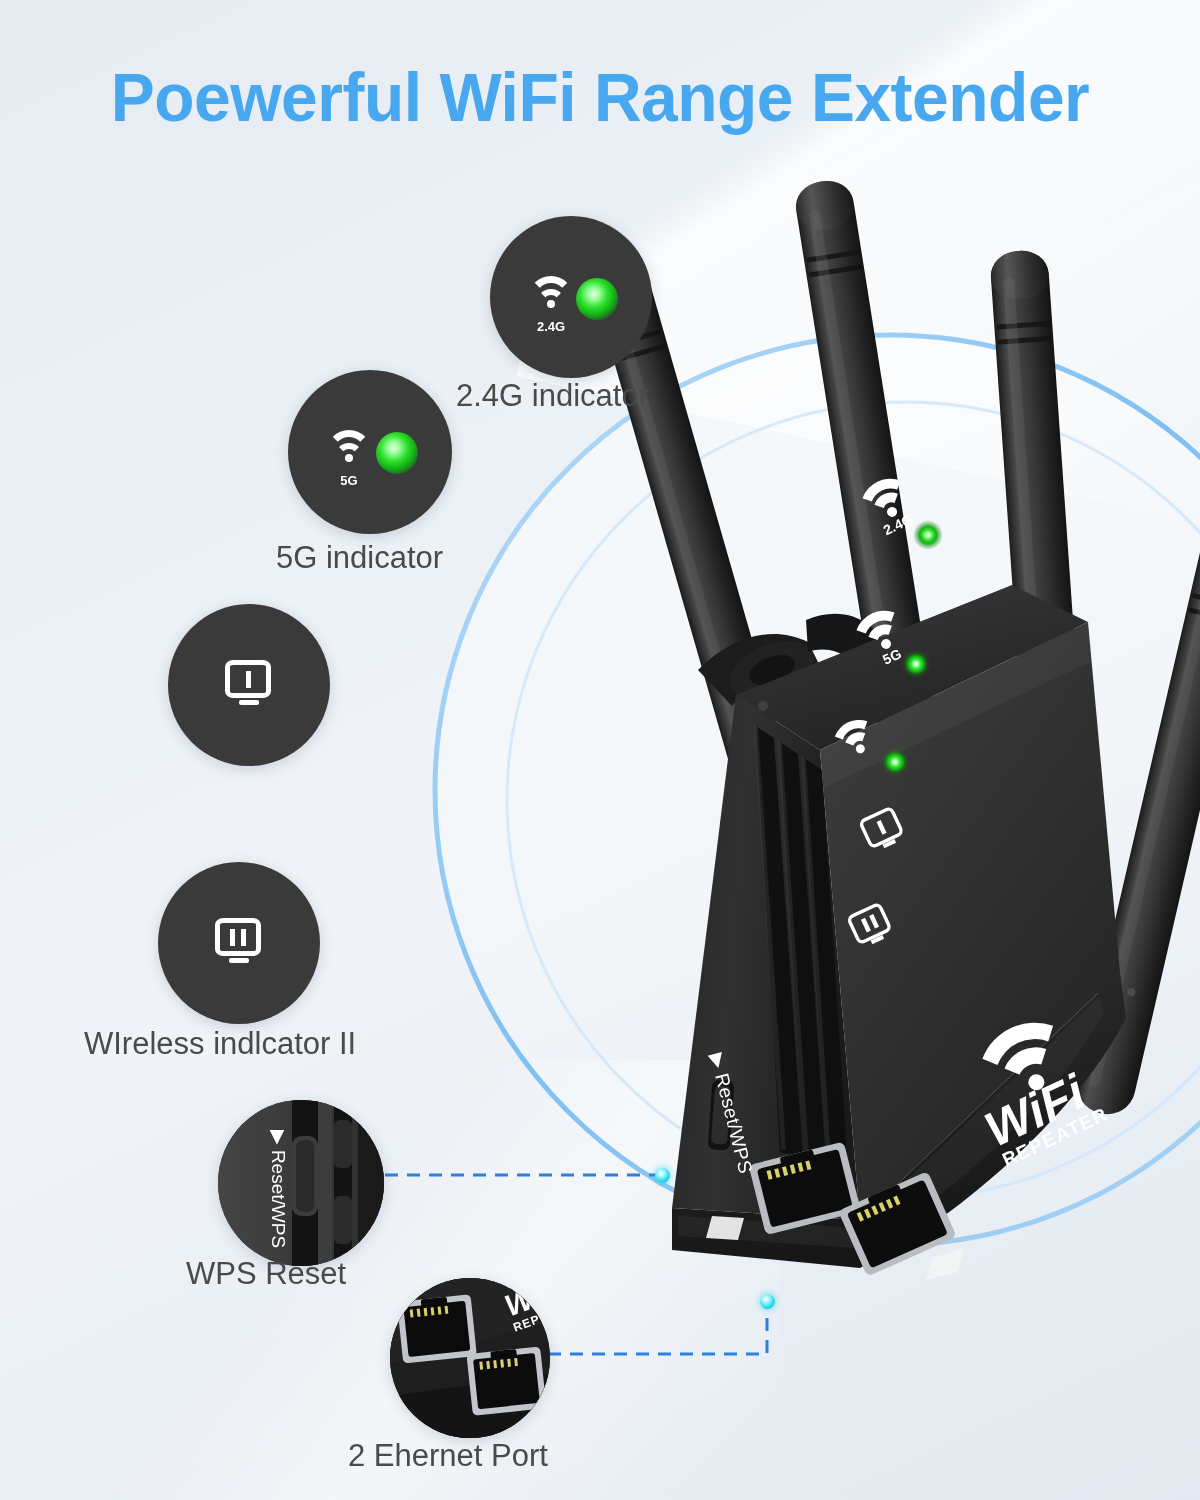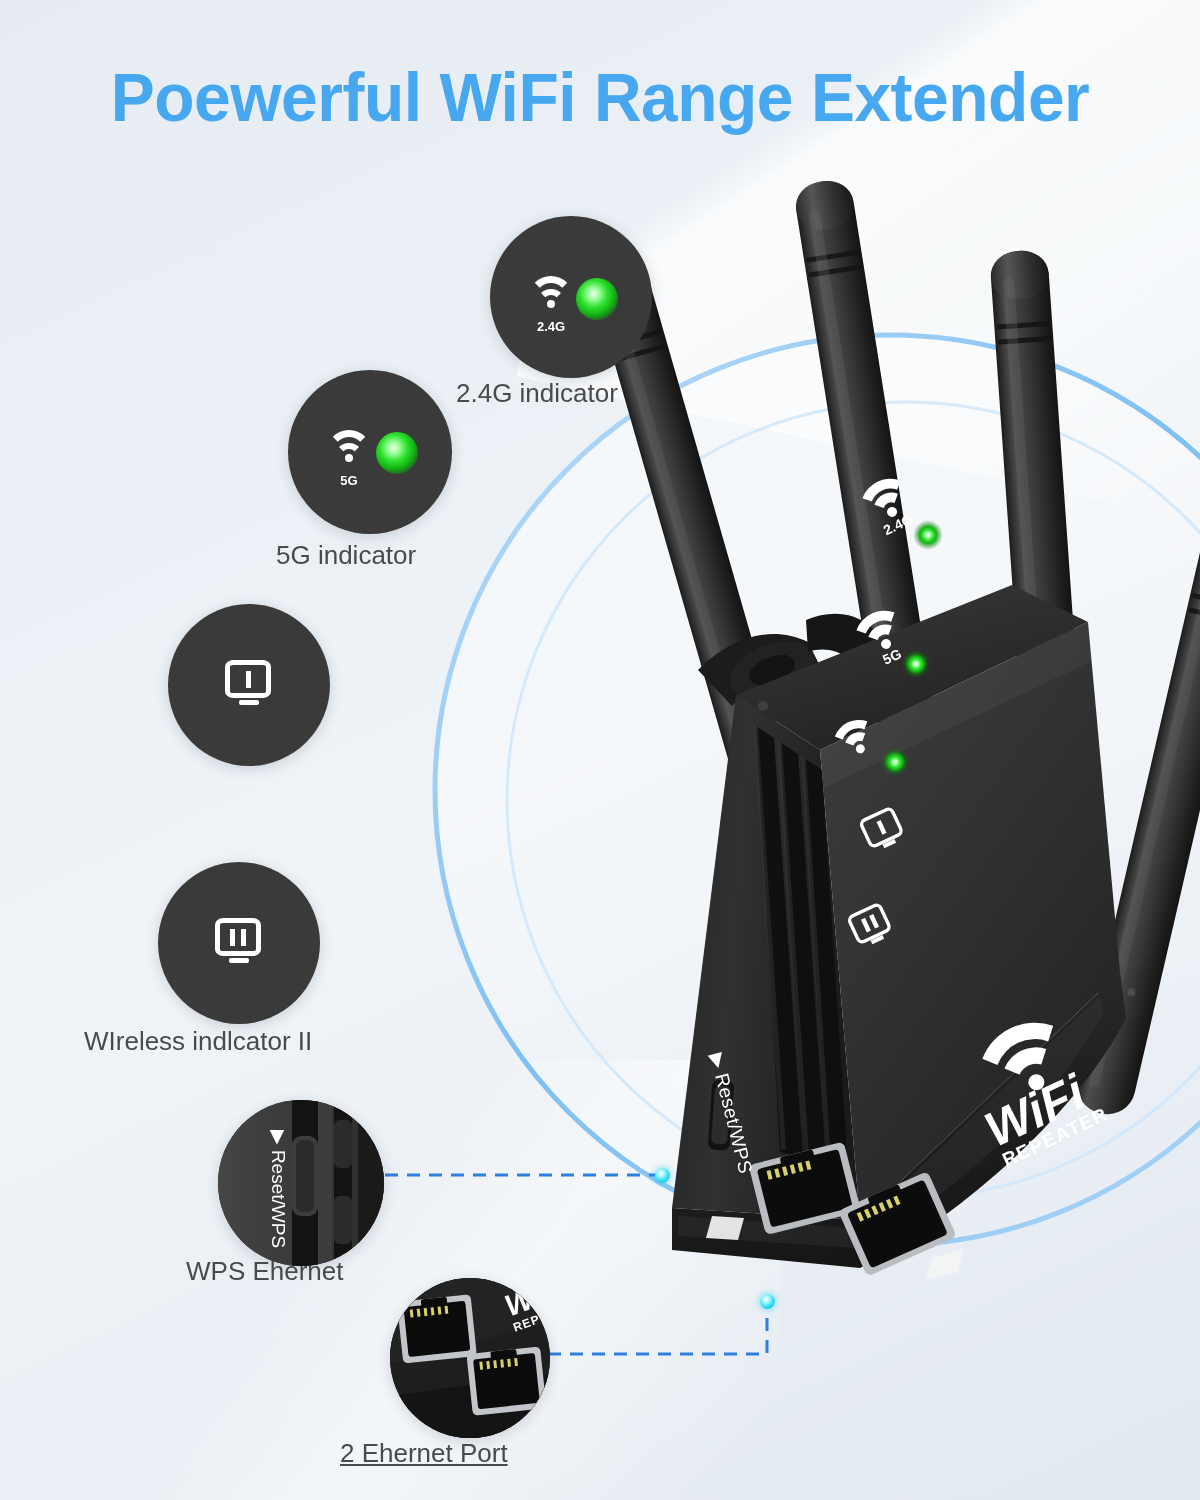--- a/index.html
+++ b/index.html
@@ -58,21 +58,21 @@
   .bubble {
     position: absolute;
     border-radius: 50%;
     background: #3a3a3a;
     overflow: hidden;
     box-shadow: 0 3px 14px rgba(40,55,70,0.18);
   }
   .bubble-label {
     position: absolute;
     color: #4a4a4a;
-    font-size: 26px;
+    font-size: 31px;
     white-space: nowrap;
     font-family: "Liberation Sans", sans-serif;
   }
 
   
   .led {
     position: absolute;
     border-radius: 50%;
     background: radial-gradient(circle at 42% 38%, #e8ffe8 0%, #9cff9c 16%, #2ee02e 38%, #13b313 58%, rgba(12,150,12,0.38) 76%, rgba(10,130,10,0) 100%);
   }
@@ -426,21 +426,21 @@
 
       <rect x="74" y="36" width="26" height="80" rx="9" fill="#3c3c3c"></rect>
       <rect x="78" y="40" width="18" height="72" rx="7" fill="#2a2a2a"></rect>
       <rect x="116" y="20" width="18" height="48" rx="6" fill="#2b2b2b"></rect>
       <rect x="116" y="96" width="18" height="48" rx="6" fill="#2b2b2b"></rect>
       <g transform="translate(54,30) rotate(90)">
         <text x="0" y="0" font-family="Liberation Sans, sans-serif" font-size="19" fill="#ffffff">▶ Reset/WPS</text>
       </g>
     </svg>
   </div>
-  <div class="bubble-label" style="left:186px; top:1256px;">WPS Ehernet</div>
+  <div class="bubble-label" style="left:186px; top:1256px;">WPS Reset</div>
 
   <div class="bubble" style="left:390px; top:1278px; width:160px; height:160px;">
     <svg viewBox="0 0 160 160" style="width:160px;height:160px;">
       <rect x="0" y="0" width="160" height="160" fill="#1e1e1e"></rect>
       <path d="M0 0 L160 0 L160 44 L0 86 Z" fill="#232323"></path>
       <path d="M0 118 L160 96 L160 160 L0 160 Z" fill="#141414"></path>
 
       <g transform="rotate(-6 46 52)">
         <rect x="10" y="20" width="74" height="62" rx="5" fill="#c2c5c9"></rect>
         <rect x="16" y="26" width="62" height="50" rx="3" fill="#0b0b0b"></rect>
@@ -468,17 +468,17 @@
           <rect x="127" y="81" width="3" height="8"></rect>
         </g>
       </g>
 
       <g transform="translate(112,18) rotate(-20)">
         <text x="0" y="22" font-family="Liberation Sans, sans-serif" font-size="30" font-weight="700" font-style="italic" fill="#fff">WiFi</text>
         <text x="0" y="38" font-family="Liberation Sans, sans-serif" font-size="12" font-weight="700" fill="#fff" letter-spacing="1">REPEATER</text>
       </g>
     </svg>
   </div>
-  <div class="bubble-label" style="left:340px; top:1438px;text-decoration:underline;">2 Ehernet Port</div>
+  <div class="bubble-label" style="left:348px; top:1438px;">2 Ehernet Port</div>
 
   <div id="title">Poewerful WiFi Range Extender</div>
 
 </div>
 
 </body></html>

